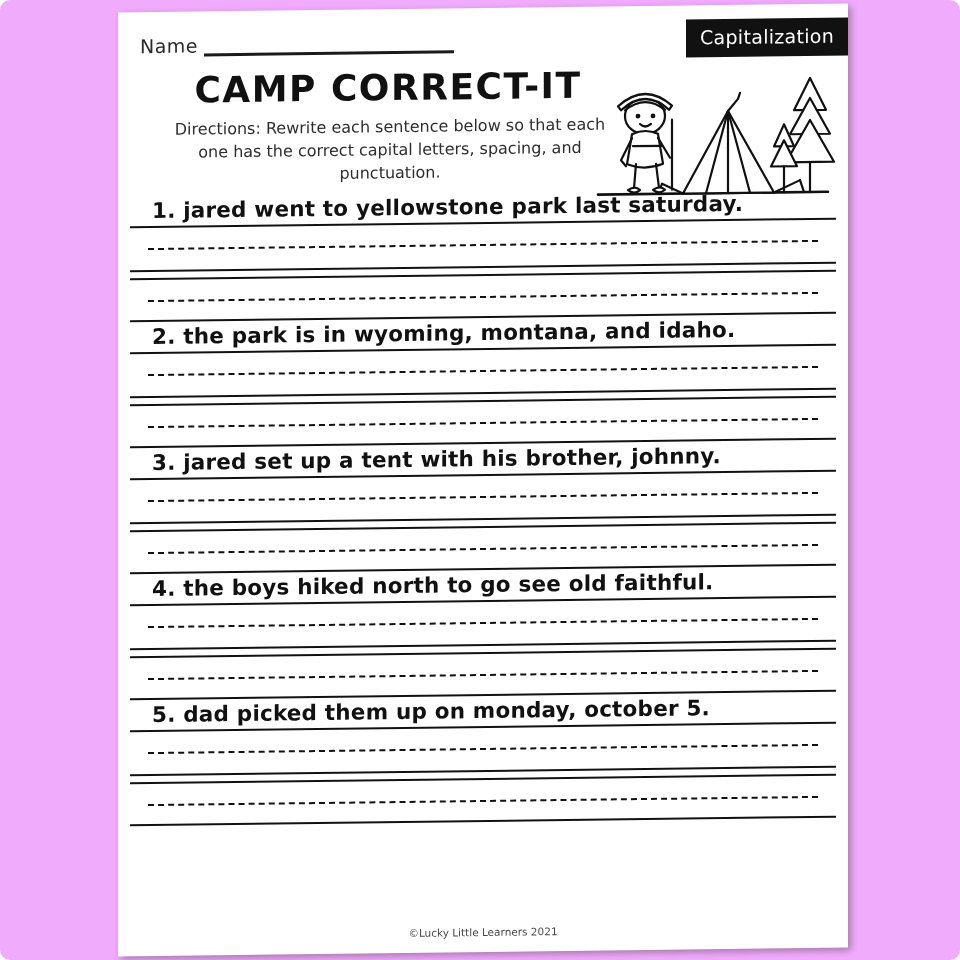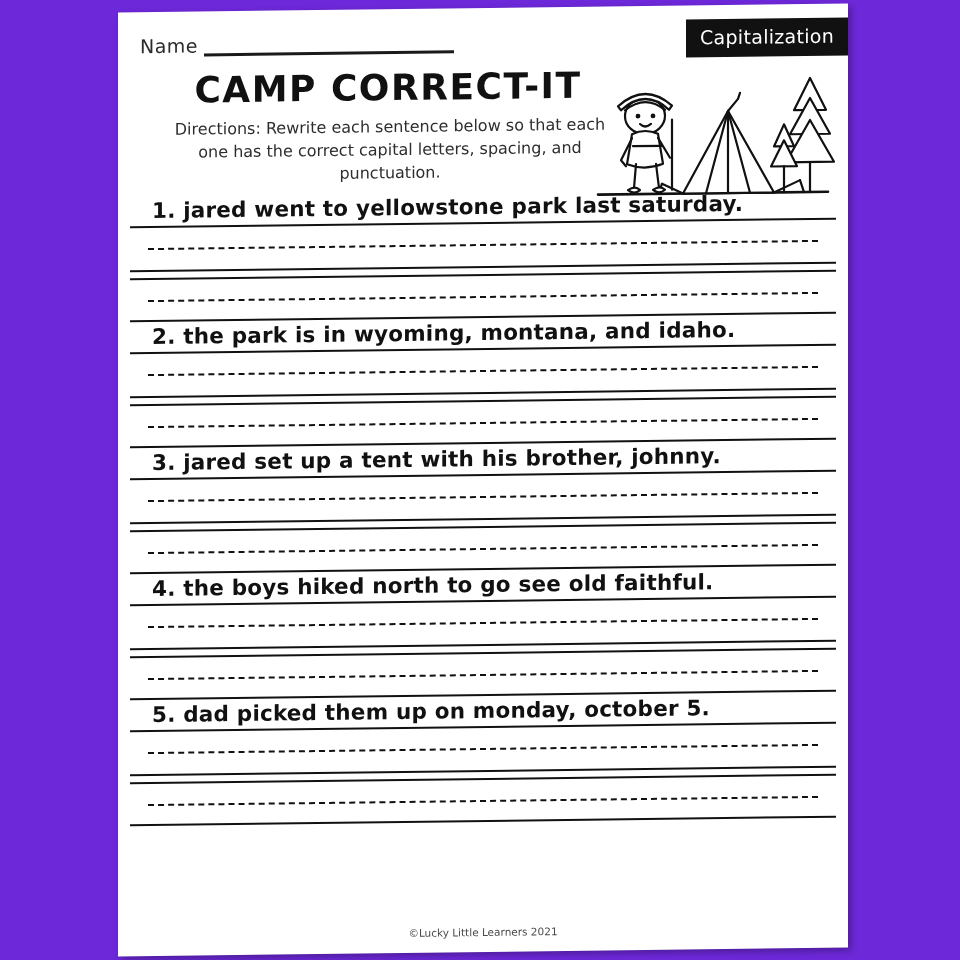--- a/index.html
+++ b/index.html
@@ -4,23 +4,24 @@
 <style>
   html, body {
     margin: 0;
     padding: 0;
     background: #ffffff;
   }
   #page {
     position: relative;
     width: 960px;
     height: 960px;
-    background: #6d28d9;
+    background: #f0abfc;
     overflow: hidden;
     font-family: "DejaVu Sans", sans-serif;
+    border-radius: 10px;
   }
 
   
   .sheet {
     position: absolute;
     left: 118px;
     top: 8px;
     width: 730px;
     height: 944px;
     background: #ffffff;

